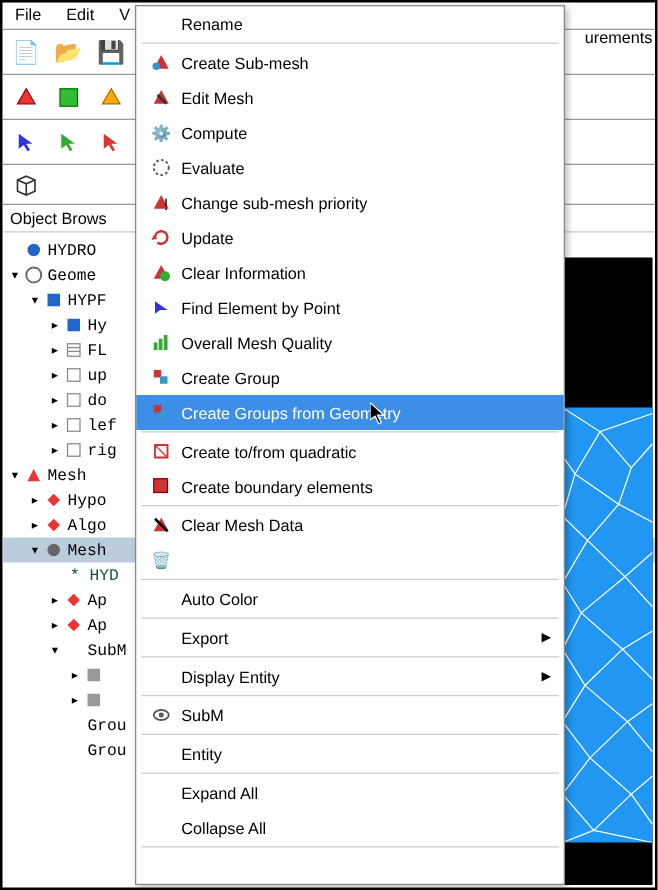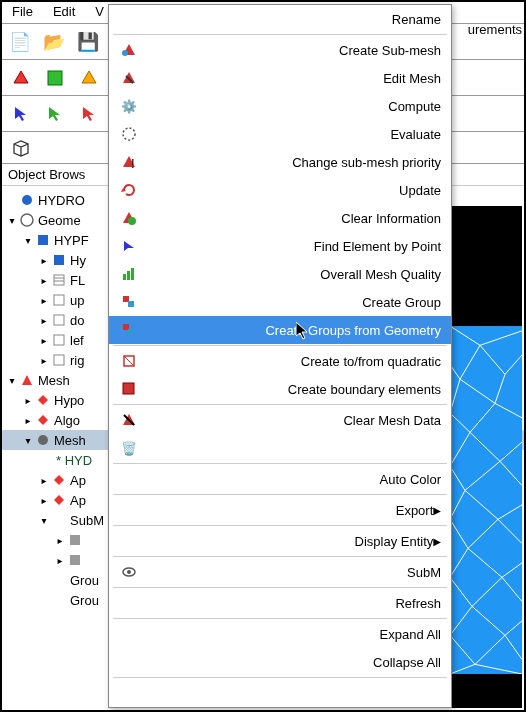--- a/index.html
+++ b/index.html
@@ -10,34 +10,34 @@
 
 .toolbar { height: 36px; border-bottom: 1px solid #999; display: flex; align-items: center; gap: 8px; padding: 0 6px; }
 .toolbar .tb-icon { width: 26px; height: 26px; display: inline-flex; align-items: center; justify-content: center; font-size: 18px; }
 
 .section-label { border-bottom: 1px solid #ccc; padding: 3px 6px; font-size: 13px; }
 
 .tree { padding: 4px 0; font-size: 14px; }
 .tree-row { display: flex; align-items: center; height: 20px; white-space: nowrap; }
 .tree-row .toggle { width: 12px; display: inline-block; text-align: center; font-size: 10px; }
 .tree-row .icon { width: 18px; display: inline-flex; align-items: center; justify-content: center; }
-.tree-row .lbl { padding-left: 2px; }
+.tree-row .lbl { padding-left: 2px; font-family: Liberation Mono, monospace; }
 .tree-row.selected { background: #bcd; }
 .tree-row.error .lbl { color: #14532d; }
 
 .right-side { position: absolute; right: 2px; top: 20px; font-size: 13px; }
 
 .viewport { position: absolute; right: 2px; top: 204px; width: 72px; bottom: 2px; background: #000; }
 .viewport .mesh { position: absolute; top: 120px; bottom: 34px; left: 0; right: 0; background: #2196f3; }
 .viewport .mesh svg { width: 100%; height: 100%; }
 
 .context-menu { position: absolute; left: 106px; top: 2px; width: 344px; background: #fff; border: 1px solid #888; box-shadow: 2px 2px 6px rgba(0,0,0,0.3); z-index: 100; }
 .context-menu .item { display: flex; align-items: center; height: 28px; padding: 0 10px; cursor: default; position: relative; }
 .context-menu .item .micon { width: 20px; display: inline-flex; align-items: center; justify-content: center; }
-.context-menu .item .mtext { padding-left: 6px; flex: 1; text-align: right; }
+.context-menu .item .mtext { padding-left: 6px; flex: 1; }
 .context-menu .item .arrow { font-size: 10px; }
 .context-menu .item.highlighted { background: #3d8ee6; color: #fff; }
 .context-menu .sep { height: 1px; background: #ccc; margin: 1px 4px; }
 
 .cursor { position: absolute; left: 294px; top: 320px; z-index: 200; pointer-events: none; }
 </style>
 </head>
 <body>
 
 <div class="menubar">
@@ -434,21 +434,21 @@
         <svg width="16" height="16">
           <ellipse cx="8" cy="8" rx="6" ry="4" fill="none" stroke="#555" stroke-width="1.5"></ellipse>
           <circle cx="8" cy="8" r="2" fill="#555"></circle>
         </svg>
       </span>
       <span class="mtext">SubM</span>
     </div>
   <div class="sep"></div>
   <div class="item">
       <span class="micon"></span>
-      <span class="mtext">Refresh</span>
+      <span class="mtext">Entity</span>
     </div>
   <div class="sep"></div>
   <div class="item">
       <span class="micon"></span>
       <span class="mtext">Expand All</span>
     </div>
   <div class="item">
       <span class="micon"></span>
       <span class="mtext">Collapse All</span>
     </div>

